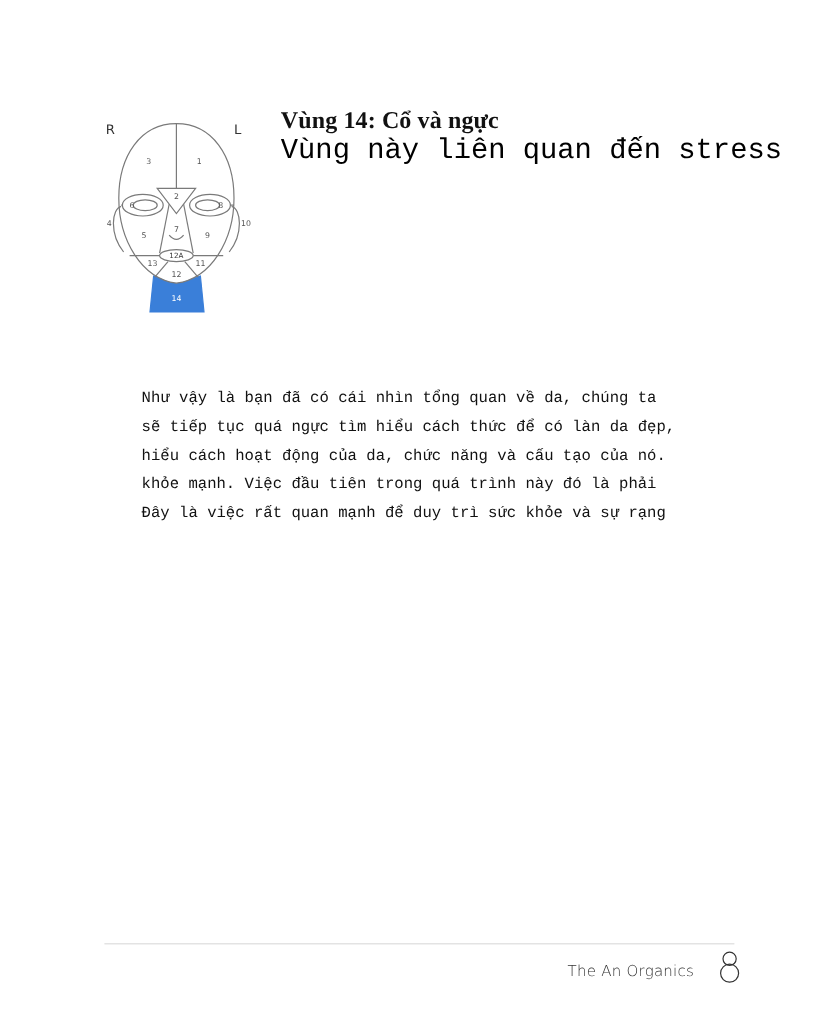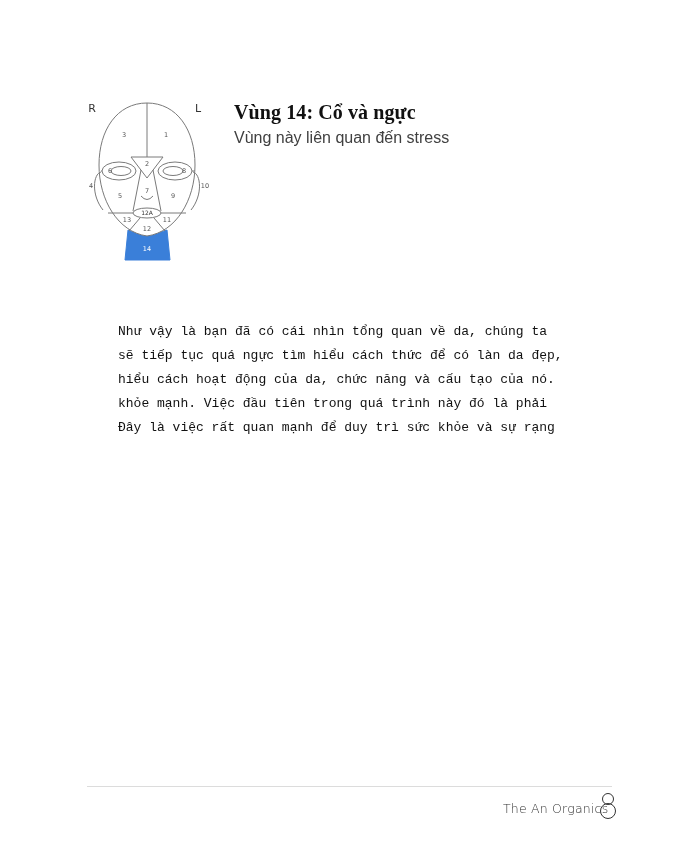--- a/index.html
+++ b/index.html
@@ -1,24 +1,24 @@
 <!DOCTYPE html>
 <html><head>
 <meta charset="utf-8">
 <style>
   html, body { margin: 0; padding: 0; background: #ffffff; }
   body { width: 700px; height: 860px; position: relative; overflow: hidden; font-family: "DejaVu Serif", serif; color: #1a1a1a; }
   .face-map { position: absolute; left: 84px; top: 96px; width: 136px; height: 170px; }
-  .zone-caption { position: absolute; left: 234px; top: 99px; }
+  .zone-caption { position: absolute; left: 234px; top: 88px; }
   .zone-title { font-family: "Liberation Serif", serif; font-weight: bold; font-size: 20px; line-height: 26px; color: #111; letter-spacing: 0.1px; }
-  .zone-desc { font-family: Liberation Sans, sans-serif; font-size: 16px; line-height: 26px; color: #404040; }
+  .zone-desc { font-family: Liberation Mono, monospace; font-size: 24px; line-height: 26px; color: #000000; }
   .body-text { position: absolute; left: 88px; top: 320px; width: 540px; font-family: Liberation Mono, monospace; font-size: 13px; line-height: 24px; color: #111; margin-left: 30px; }
   .body-text .line { display: block; white-space: nowrap; }
   .footer-rule { position: absolute; left: 87px; top: 786px; width: 525px; height: 0; border-top: 1.5px solid #dcdcdc; }
-  .footer-brand { position: absolute; left: 503px; top: 801px; font-family: "DejaVu Sans", sans-serif; font-weight: 200; font-size: 12.5px; color: #333; letter-spacing: 0.2px; }
+  .footer-brand { position: absolute; left: 473px; top: 801px; font-family: "DejaVu Sans", sans-serif; font-weight: 200; font-size: 12.5px; color: #333; letter-spacing: 0.2px; }
   .page-number { position: absolute; left: 598px; top: 791px; width: 20px; height: 30px; }
 </style>
 </head>
 <body>
 
 <div class="face-map">
   <svg width="136" height="170" viewBox="84 96 136 170" xmlns="http://www.w3.org/2000/svg">
     <g fill="none" stroke="#7a7a7a" stroke-width="1">
 
       <path d="M128,230 Q147,238 167,230 L170,260 L125,260 Z" fill="#3a7fd9" stroke="#3a7fd9"></path>

